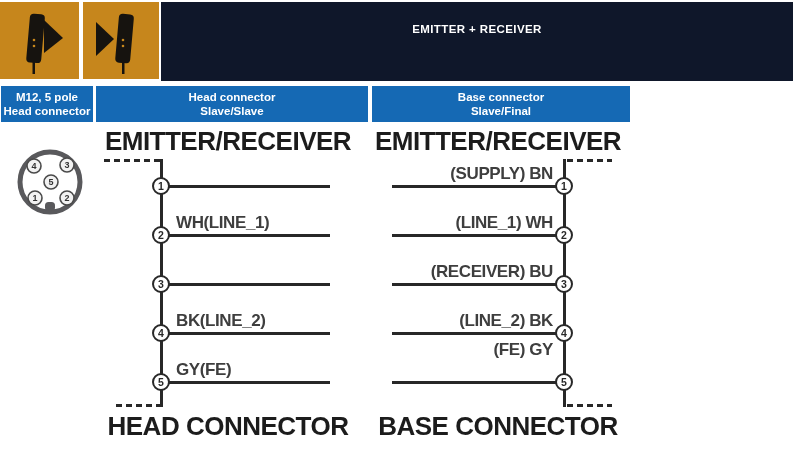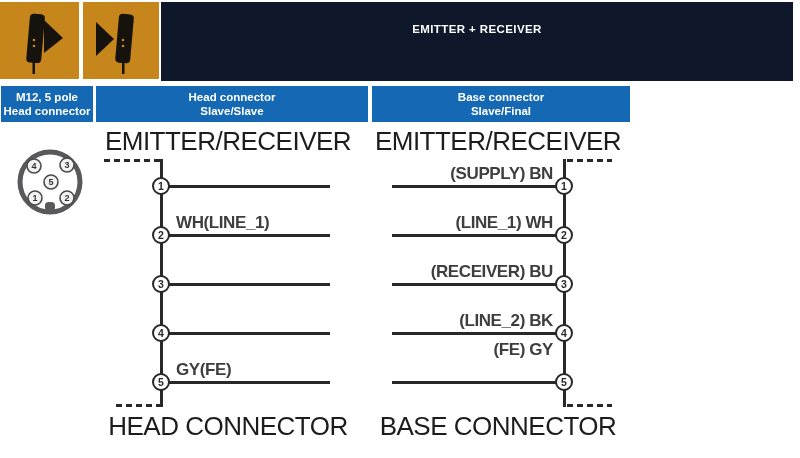--- a/index.html
+++ b/index.html
@@ -21,21 +21,21 @@
   .blue-bar {
     position:absolute; top:86px; height:36px; background:#1569b4; color:#fff;
     display:flex; flex-direction:column; justify-content:center; align-items:center;
     font-size:11.5px; font-weight:bold; line-height:14px; text-align:right;
   }
   
   #m12 { position:absolute; left:13px; top:146px; }
   
   .diag-title, .diag-footer {
     position:absolute; width:272px; text-align:center; color:#1c1c1c;
-    font-weight:normal; font-size:26px; letter-spacing:-0.5px; white-space:nowrap;
+    font-weight:bold; font-size:26px; letter-spacing:-0.5px; white-space:nowrap;
   }
   .vline { position:absolute; width:3px; background:#282828; }
   .dash {
     position:absolute; height:3px;
     background:repeating-linear-gradient(90deg,#282828 0 6px,transparent 6px 10px);
   }
   .wire { position:absolute; height:3px; background:#282828; }
   .pin-circle {
     position:absolute; width:18px; height:18px; border:2.5px solid #282828;
     border-radius:50%; background:#ffffff; color:#282828;
@@ -122,20 +122,21 @@
 
   <div class="wire" style="left:162px;top:233.5px;width:168px"></div>
   <div class="pin-circle" style="left:152px;top:226px">2</div>
   <div class="wire-label" style="left:176px;top:213px">WH(LINE_1)</div>
 
   <div class="wire" style="left:162px;top:282.5px;width:168px"></div>
   <div class="pin-circle" style="left:152px;top:275px">3</div>
 
   <div class="wire" style="left:162px;top:331.5px;width:168px"></div>
   <div class="pin-circle" style="left:152px;top:324px">4</div>
+  <div class="wire-label" style="left:176px;top:311px">BK(LINE_2)</div>
 
   <div class="wire" style="left:162px;top:380.5px;width:168px"></div>
   <div class="pin-circle" style="left:152px;top:373px">5</div>
   <div class="wire-label" style="left:176px;top:360px">GY(FE)</div>
 
   <div class="vline" style="left:563px;top:159px;height:248px"></div>
   <div class="dash" style="left:567px;top:159px;width:45px"></div>
   <div class="dash" style="left:567px;top:404px;width:45px"></div>
 
   <div class="wire" style="left:392px;top:184.5px;width:172px"></div>

